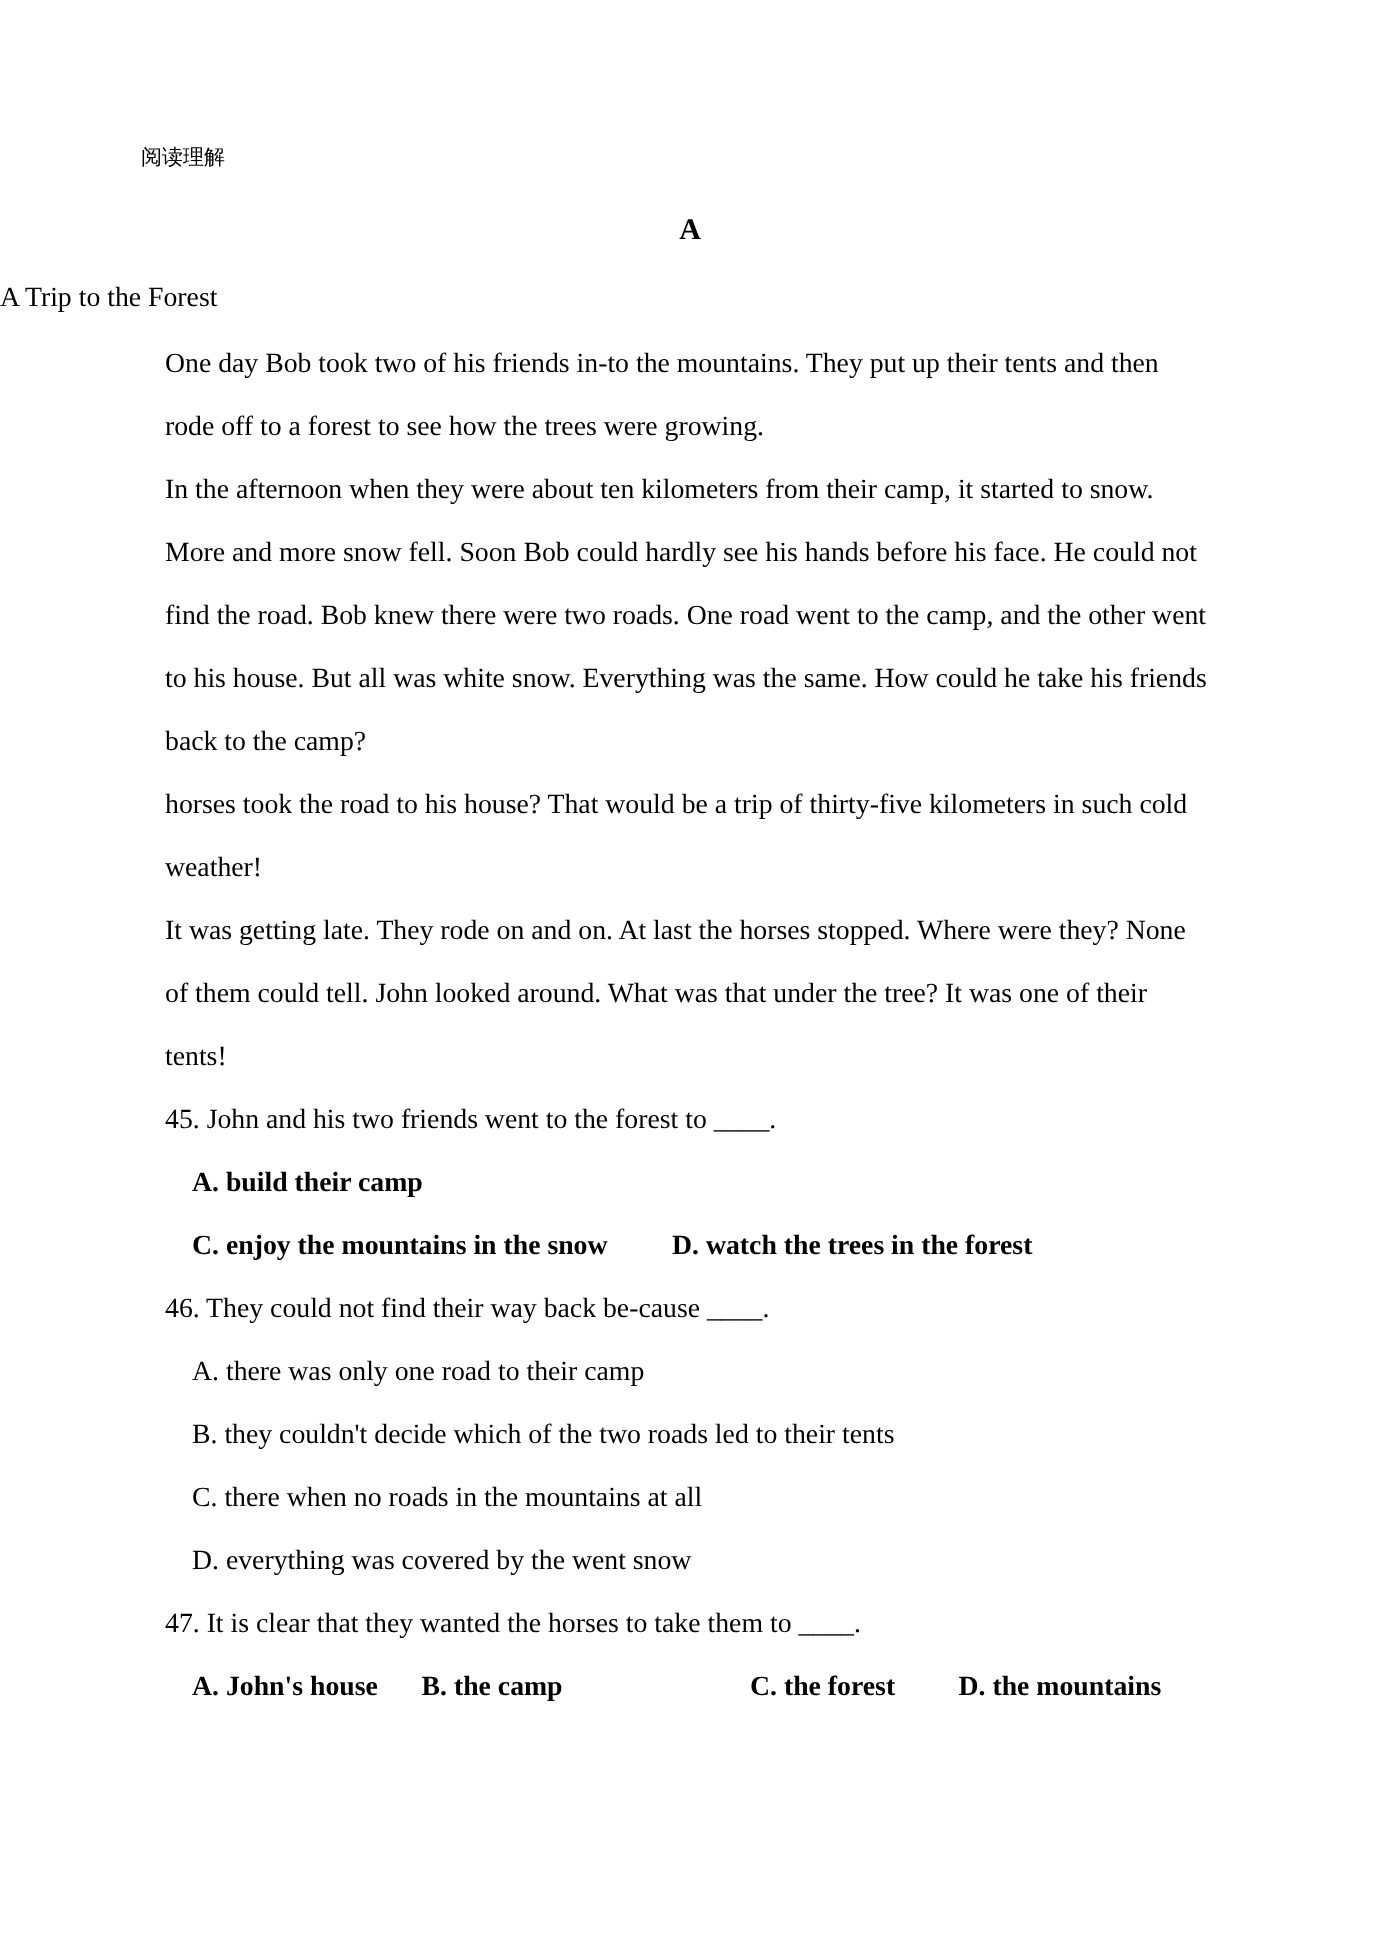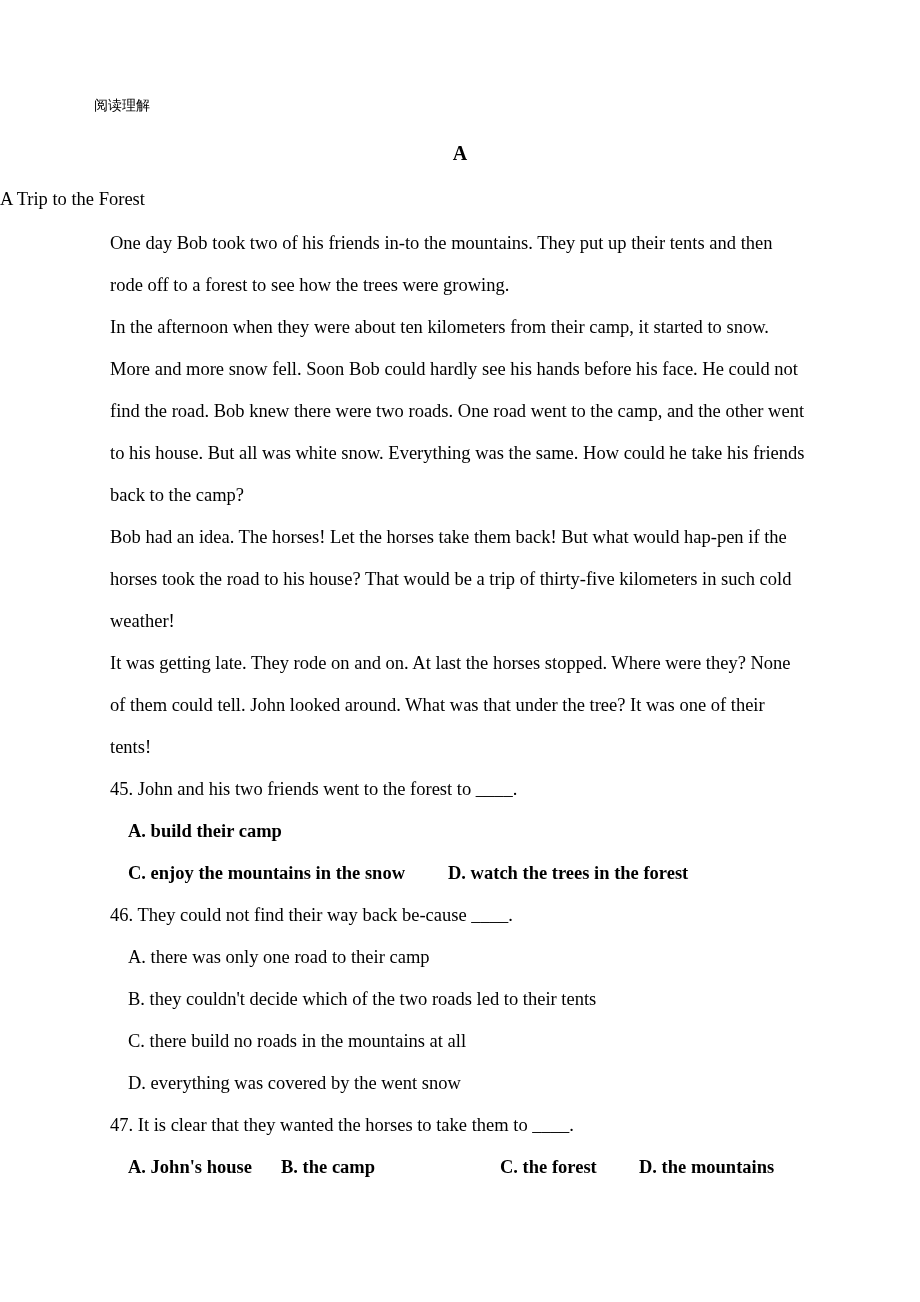--- a/index.html
+++ b/index.html
@@ -86,40 +86,39 @@
 
   <div class="lines">
 
     <div class="line">One day Bob took two of his friends in-to the mountains. They put up their tents and then</div>
     <div class="line">rode off to a forest to see how the trees were growing.</div>
     <div class="line">In the afternoon when they were about ten kilometers from their camp, it started to snow.</div>
     <div class="line">More and more snow fell. Soon Bob could hardly see his hands before his face. He could not</div>
     <div class="line">find the road. Bob knew there were two roads. One road went to the camp, and the other went</div>
     <div class="line">to his house. But all was white snow. Everything was the same. How could he take his friends</div>
     <div class="line">back to the camp?</div>
-    <div class="line">Bob had an idea. The horses! Let the horses take them back! But what would hap-pen if the</div>
     <div class="line">horses took the road to his house? That would be a trip of thirty-five kilometers in such cold</div>
     <div class="line">weather!</div>
     <div class="line">It was getting late. They rode on and on. At last the horses stopped. Where were they? None</div>
     <div class="line">of them could tell. John looked around. What was that under the tree? It was one of their</div>
     <div class="line">tents!</div>
 
     <div class="line">45. John and his two friends went to the forest to ____.</div>
     <div class="line">
       <span class="opt colA">A. build their camp</span>
     </div>
     <div class="line">
       <span class="opt colA">C. enjoy the mountains in the snow</span>
       <span class="opt colB">D. watch the trees in the forest</span>
     </div>
 
     <div class="line">46. They could not find their way back be-cause ____.</div>
     <div class="line opt-indent">A. there was only one road to their camp</div>
     <div class="line opt-indent">B. they couldn't decide which of the two roads led to their tents</div>
-    <div class="line opt-indent">C. there build no roads in the mountains at all</div>
+    <div class="line opt-indent">C. there when no roads in the mountains at all</div>
     <div class="line opt-indent">D. everything was covered by the went snow</div>
 
     <div class="line">47. It is clear that they wanted the horses to take them to ____.</div>
     <div class="line">
       <span class="opt c1">A. John's house</span>
       <span class="opt c2">B. the camp</span>
       <span class="opt c3">C. the forest</span>
       <span class="opt c4">D. the mountains</span>
     </div>
 

